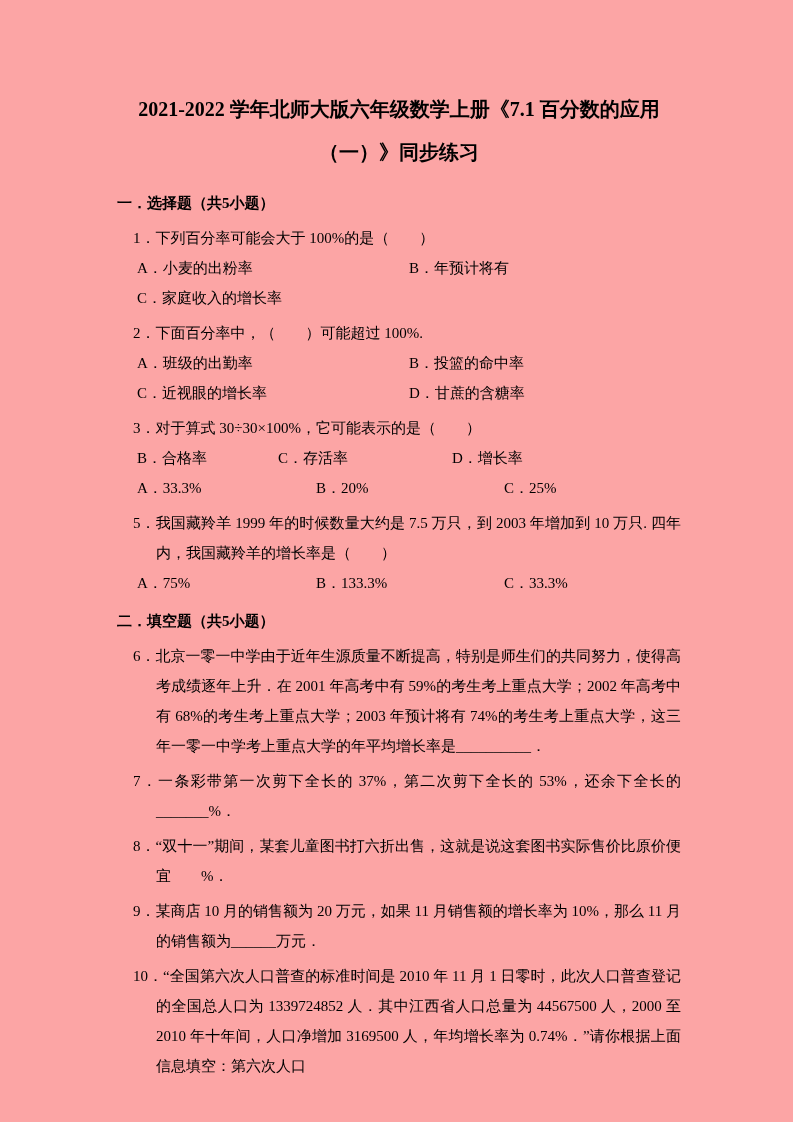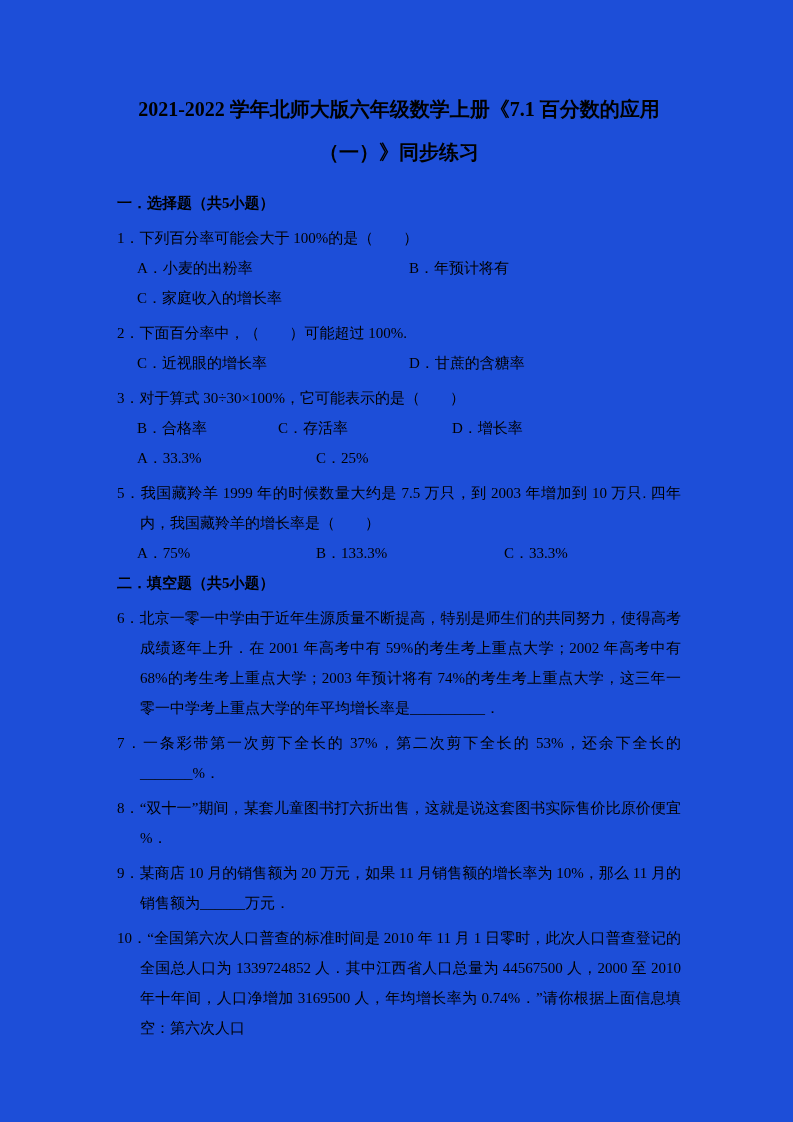--- a/index.html
+++ b/index.html
@@ -9,42 +9,43 @@
     background: #ffffff;
     color: #000000;
     font-family: "Liberation Serif", "DejaVu Serif", serif;
   }
   .page {
     box-sizing: border-box;
     width: 793px;
     height: 1122px;
     padding: 88px 112px 30px 117px;
     overflow: hidden;
-    background: #1d4ed8;
+    background: #fca5a5;
   }
   .doc-title {
     font-size: 20px;
     font-weight: bold;
     text-align: center;
     line-height: 43px;
     margin: 0 0 14px 0;
   }
   .doc-title .title-line { display: block; }
   .section-header {
     font-size: 15px;
     font-weight: bold;
     line-height: 30px;
+    margin-top: 8px;
   }
   .question {
     font-size: 15px;
     line-height: 30px;
     text-align: justify;
     padding-left: 23px;
     text-indent: -23px;
-    margin: 5px 0 0 0;
+    margin: 5px 0 0 16px;
   }
   .opts {
     display: flex;
     font-size: 15px;
     line-height: 30px;
     padding-left: 20px;
   }
   .opts .opt { display: block; white-space: nowrap; }
   .opts-2col .opt { width: 278px; }
   .opts-4 .opt:nth-child(1) { width: 141px; }
@@ -69,33 +70,38 @@
   <div class="opts opts-2col">
     <span class="opt">A．小麦的出粉率</span>
     <span class="opt">B．年预计将有</span>
   </div>
   <div class="opts">
     <span class="opt">C．家庭收入的增长率</span>
   </div>
 
   <p class="question">2．下面百分率中，（　　）可能超过 100%.</p>
   <div class="opts opts-2col">
+    <span class="opt">A．班级的出勤率</span>
+    <span class="opt">B．投篮的命中率</span>
+  </div>
+  <div class="opts opts-2col">
     <span class="opt">C．近视眼的增长率</span>
     <span class="opt">D．甘蔗的含糖率</span>
   </div>
 
   <p class="question">3．对于算式 30÷30×100%，它可能表示的是（　　）</p>
   <div class="opts opts-4">
     <span class="opt">B．合格率</span>
     <span class="opt">C．存活率</span>
     <span class="opt">D．增长率</span>
   </div>
 
   <div class="opts opts-3">
     <span class="opt">A．33.3%</span>
+    <span class="opt">B．20%</span>
     <span class="opt">C．25%</span>
   </div>
 
   <p class="question">5．我国藏羚羊 1999 年的时候数量大约是 7.5 万只，到 2003 年增加到 10 万只. 四年内，我国藏羚羊的增长率是（　　）</p>
   <div class="opts opts-3">
     <span class="opt">A．75%</span>
     <span class="opt">B．133.3%</span>
     <span class="opt">C．33.3%</span>
   </div>
 

